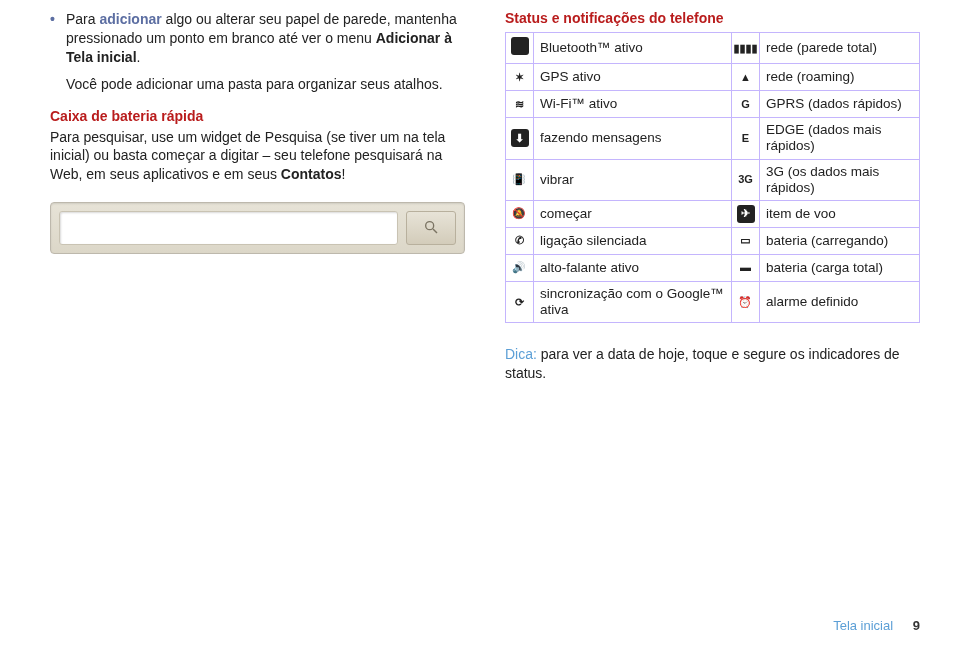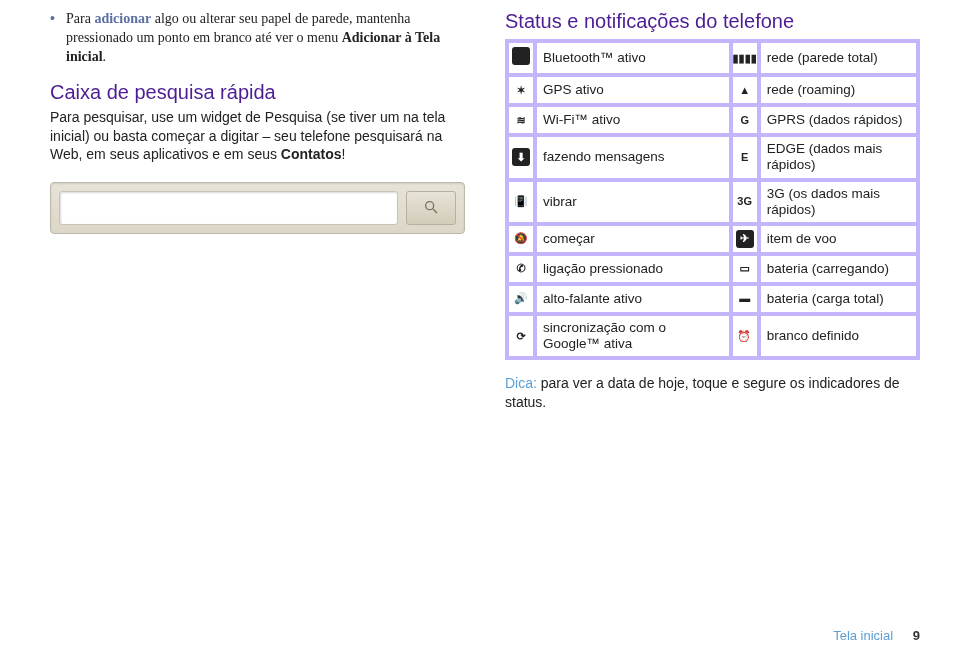--- a/index.html
+++ b/index.html
@@ -1,50 +1,51 @@
 <!DOCTYPE html>
 <html><head>
 <meta charset="utf-8">
 <style>
   * { margin:0; padding:0; box-sizing:border-box; }
   body { font-family: Arial, Helvetica, sans-serif; font-size:14px; color:#222; width:960px; height:657px; position:relative; background:#fff; }
   .page { display:flex; padding:10px 40px 0 40px; gap:40px; }
   .col { flex:1; min-width:0; }
   .col-left { padding-left: 10px;}
-  ul.bullets { list-style:none; padding-left:0;font-family:Liberation Serif, serif; }
+  ul.bullets { list-style:none; padding-left:0; }
   ul.bullets > li { position:relative; padding-left:16px; margin-bottom:8px; line-height:1.35; }
   ul.bullets > li::before { content:"•"; position:absolute; left:0; top:0; color:#5c6ea2; font-weight:bold; }
   .hl { color:#5c6ea2; font-weight:bold; }
   .bold { font-weight:bold; }
-  h3.blue { color:#4c1d95; font-weight:400; font-size:20px; margin:14px 0 4px 0; }
+  h3.blue { color:#b91c1c; font-weight:700; font-size:14px; margin:14px 0 4px 0; }
   p { line-height:1.35; margin-bottom:8px; }
   .searchbar { margin-top:18px; border:1px solid #bdb8ac; background:linear-gradient(#e7e3d7,#dcd7c8); border-radius:4px; padding:8px; width:100%; display:flex; align-items:center; gap:8px; box-shadow:0 1px 2px rgba(0,0,0,0.1) inset; }
   .searchbar .field { flex:1; height:34px; background:#fff; border:1px solid #c9c3b3; border-radius:3px; box-shadow:inset 1px 1px 2px rgba(0,0,0,0.15); }
   .searchbar .go { width:50px; height:34px; background:linear-gradient(#e7e3d7,#d3ccba); border:1px solid #b8b09d; border-radius:3px; display:flex; align-items:center; justify-content:center; color:#7a7362; }
   .searchbar .go svg { width:16px; height:16px; stroke:#7a7362; fill:none; stroke-width:2; }
   table.icons { border-collapse:collapse; width:100%; margin-top:6px; }
-  table.icons td { border:4px solid #c4b5fd; padding:4px 6px; vertical-align:middle; font-size:13.5px; line-height:1.2; }
+  table.icons td { border:1px solid #c4b5fd; padding:4px 6px; vertical-align:middle; font-size:13.5px; line-height:1.2; }
   table.icons td.ic { width:28px; text-align:center; padding:4px 3px; }
   .ibox { display:inline-flex; align-items:center; justify-content:center; width:18px; height:18px; border-radius:3px; font-size:11px; font-weight:bold; color:#222; }
   .filled { background:#222; color:#fff; }
-  .footer { position:absolute; bottom:14px; right:40px; font-size:13px; color:#5c9fd6; }
+  .footer { position:absolute; bottom:24px; right:40px; font-size:13px; color:#5c9fd6; }
   .footer .num { color:#333; font-weight:bold; margin-left:16px; }
 </style>
 </head>
 <body>
 
 <div class="page">
   <div class="col col-left">
     <ul class="bullets">
       <li>
         <span>Para </span><span class="hl">adicionar</span><span> algo ou alterar seu papel de parede, mantenha pressionado um ponto em branco até ver o menu </span><span class="bold">Adicionar à Tela inicial</span><span>.</span>
+        <p style="margin-top:8px">Você pode adicionar uma pasta para organizar seus atalhos.</p>
       </li>
     </ul>
 
-    <h3 class="blue">Caixa de pesquisa rápida</h3>
+    <h3 class="blue">Caixa de bateria rápida</h3>
     <p>
       <span>Para pesquisar, use um widget de Pesquisa (se tiver um na tela inicial) ou basta começar a digitar – seu telefone pesquisará na Web, em seus aplicativos e em seus </span><span class="bold">Contatos</span><span>!</span>
     </p>
 
     <div class="searchbar">
       <div class="field"></div>
       <div class="go">
         <span>
           <svg viewBox="0 0 24 24">
               <circle cx="10" cy="10" r="6"></circle>
@@ -90,39 +91,39 @@
             <td>3G (os dados mais rápidos)</td>
           </tr>
           <tr>
             <td class="ic"><span class="ibox">🔕</span></td>
             <td>começar</td>
             <td class="ic"><span class="ibox filled">✈</span></td>
             <td>item de voo</td>
           </tr>
           <tr>
             <td class="ic"><span class="ibox">✆</span></td>
-            <td>ligação pressionado</td>
+            <td>ligação silenciada</td>
             <td class="ic"><span class="ibox">▭</span></td>
             <td>bateria (carregando)</td>
           </tr>
           <tr>
             <td class="ic"><span class="ibox">🔊</span></td>
             <td>alto-falante ativo</td>
             <td class="ic"><span class="ibox">▬</span></td>
             <td>bateria (carga total)</td>
           </tr>
           <tr>
             <td class="ic"><span class="ibox">⟳</span></td>
             <td>sincronização com o Google™ ativa</td>
             <td class="ic"><span class="ibox">⏰</span></td>
-            <td>branco definido</td>
+            <td>alarme definido</td>
           </tr>
         </tbody>
       </table>
-    <p style="margin-top:14px">
+    <p style="margin-top:22px">
       <span class="hl" style="font-weight:normal;color:#5c9fd6">Dica:</span><span> para ver a data de hoje, toque e segure os indicadores de status.</span>
     </p>
   </div>
 </div>
 
 <div class="footer">
   <span>Tela inicial</span>
   <span class="num">9</span>
 </div>
 

